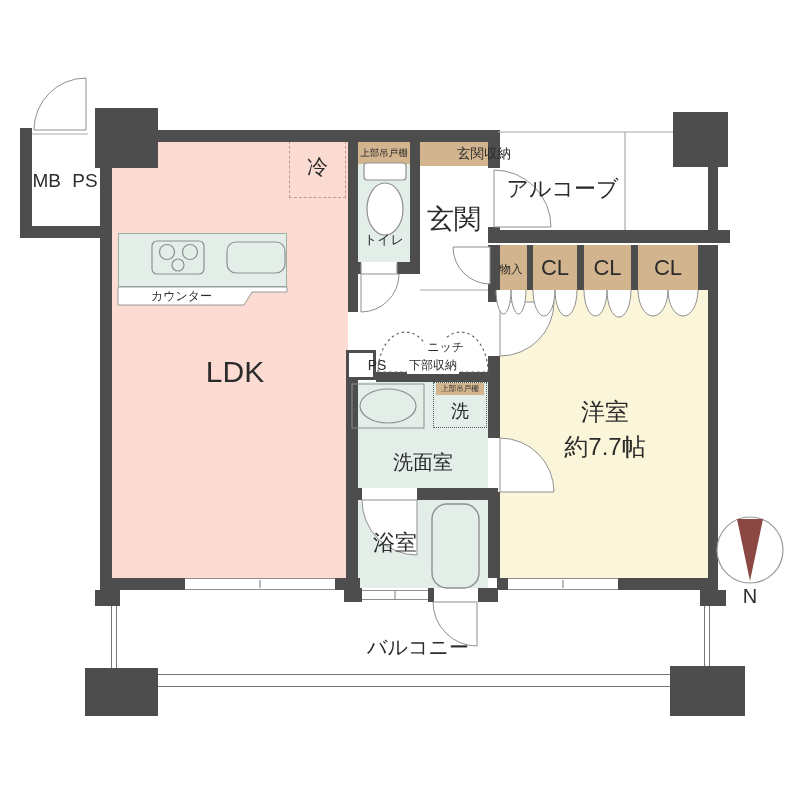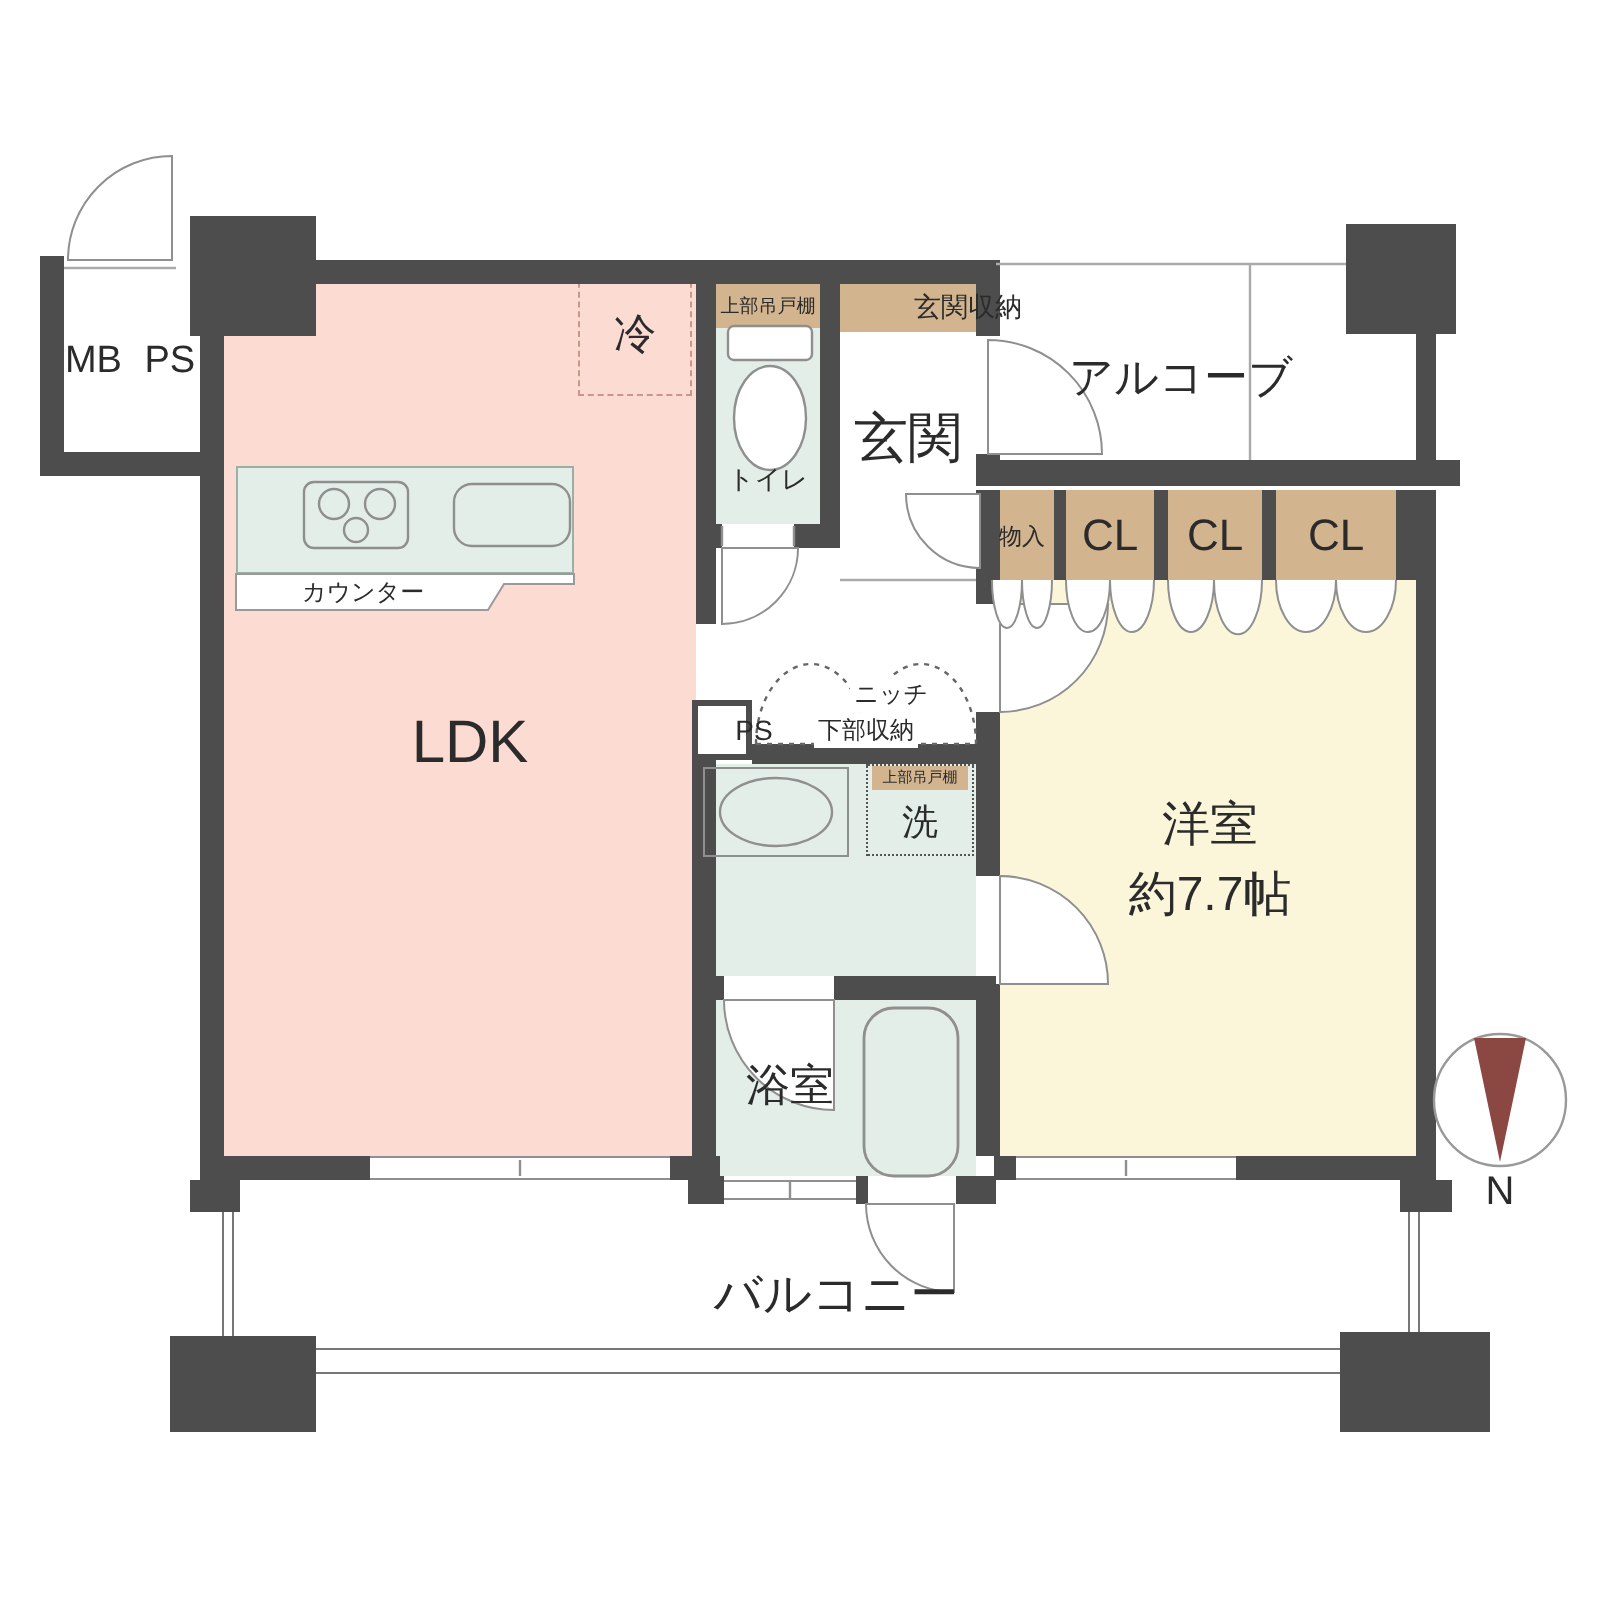--- a/index.html
+++ b/index.html
@@ -137,33 +137,34 @@
   </svg>
 
   <div class="lbl" style="left:32px;top:168px;width:66px;height:26px;font-size:19px;word-spacing:6px;">MB PS</div>
   <div class="lbl" style="left:140px;top:354px;width:190px;height:36px;font-size:30px;">LDK</div>
   <div class="lbl" style="left:124px;top:289px;width:115px;height:15px;font-size:12px;">カウンター</div>
   <div class="lbl" style="left:289px;top:140px;width:57px;height:54px;font-size:21px;">冷</div>
   <div class="lbl" style="left:358px;top:144px;width:52px;height:18px;font-size:9.5px;">上部吊戸棚</div>
   <div class="lbl" style="left:358px;top:228px;width:52px;height:24px;font-size:13px;">トイレ</div>
   <div class="lbl" style="left:420px;top:145px;width:70px;height:18px;font-size:13.5px;padding-left:29px;">玄関収納</div>
   <div class="lbl" style="left:420px;top:198px;width:68px;height:42px;font-size:27px;">玄関</div>
-  <div class="lbl" style="left:495px;top:172px;width:135px;height:34px;font-size:22px;margin-left:28px;">アルコーブ</div>
+  <div class="lbl" style="left:495px;top:172px;width:135px;height:34px;font-size:22px;">アルコーブ</div>
   <div class="lbl vert" style="left:503px;top:249px;width:16px;height:40px;font-size:11.5px;">物入</div>
   <div class="lbl" style="left:533px;top:252px;width:44px;height:32px;font-size:22px;">CL</div>
   <div class="lbl" style="left:584px;top:252px;width:47px;height:32px;font-size:22px;">CL</div>
   <div class="lbl" style="left:638px;top:252px;width:60px;height:32px;font-size:22px;">CL</div>
   <div class="lbl" style="left:505px;top:396px;width:200px;height:32px;font-size:24px;">洋室</div>
   <div class="lbl" style="left:505px;top:432px;width:200px;height:30px;font-size:24px;">約7.7帖</div>
   <div class="lbl" style="left:362px;top:352px;width:30px;height:26px;font-size:14px;">PS</div>
   <div class="lbl" style="left:400px;top:340px;width:66px;height:15px;font-size:12px;justify-content:flex-end;">
       <span class="chip">ニッチ</span>
     </div>
   <div class="lbl" style="left:394px;top:358px;width:78px;height:15px;font-size:12px;">
       <span class="chip">下部収納</span>
     </div>
   <div class="lbl" style="left:436px;top:383px;width:48px;height:12px;font-size:7.5px;">上部吊戸棚</div>
   <div class="lbl" style="left:439px;top:398px;width:42px;height:26px;font-size:18px;">洗</div>
+  <div class="lbl" style="left:368px;top:448px;width:110px;height:28px;font-size:20px;">洗面室</div>
   <div class="lbl" style="left:360px;top:528px;width:70px;height:30px;font-size:22px;">浴室</div>
-  <div class="lbl" style="left:348px;top:632px;width:140px;height:30px;font-size:24px;">バルコニー</div>
+  <div class="lbl" style="left:348px;top:632px;width:140px;height:30px;font-size:20px;">バルコニー</div>
   <div class="lbl" style="left:735px;top:583px;width:30px;height:26px;font-size:20px;">N</div>
 
 </div>
 
 </body></html>

